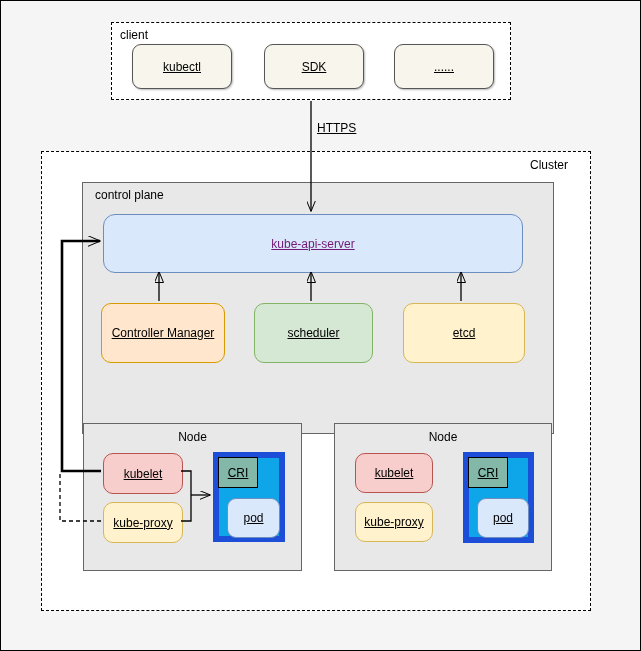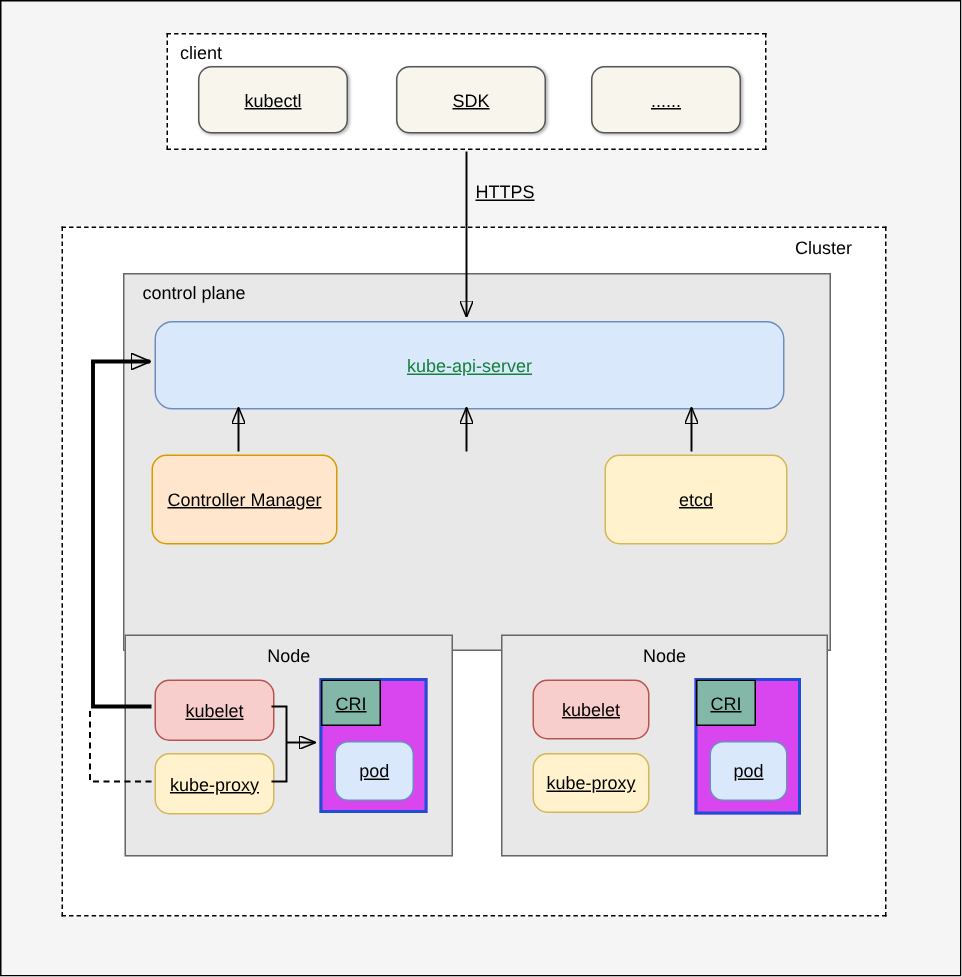--- a/index.html
+++ b/index.html
@@ -25,22 +25,22 @@
   }
   .client-item{
     background:#f8f5ec;border-color:#565656;border-radius:9px;
     box-shadow:1px 1px 2px rgba(0,0,0,0.28);
   }
   .blue{background:#dae8fc;border-color:#6c8ebf;}
   .orange{background:#ffe6cc;border-color:#d79b00;}
   .green{background:#d5e8d4;border-color:#82b366;}
   .yellow{background:#fff2cc;border-color:#d6b656;}
   .red{background:#f8cecc;border-color:#b85450;}
-  .api-server{border-radius:12px;color:#15803d;}
-  .cri-container{background:#d946ef;border:2px solid #1d4ed8;padding-left:29px;}
+  .api-server{border-radius:12px;color:#701a75;}
+  .cri-container{background:#0ea5e9;border:6px solid #1d4ed8;padding-left:29px;}
   .cri-tag{
     background:#83b8a9;border:1px solid #000;
     display:flex;align-items:center;justify-content:center;
   }
   svg.wires{position:absolute;left:0;top:0;pointer-events:none;}
   svg.wires path{fill:none;stroke:#000;}
 </style>
 </head>
 <body>
 
@@ -53,20 +53,23 @@
       <div class="panel-label-left">control plane</div>
 
       <div class="abs rbox blue api-server" style="left:20px;top:31px;width:420px;height:59px;">
         <span>kube-api-server</span>
       </div>
 
       <div class="abs rbox orange" style="left:18px;top:120px;width:124px;height:60px;">
         <span>Controller Manager</span>
       </div>
 
+      <div class="abs rbox green" style="left:171px;top:120px;width:119px;height:60px;">
+        <span>scheduler</span>
+      </div>
 
       <div class="abs rbox yellow" style="left:320px;top:120px;width:122px;height:60px;">
         <span>etcd</span>
       </div>
     </div>
 
     <div class="abs panel" style="left:41px;top:271px;width:219px;height:148px;">
       <div class="panel-label-center">Node</div>
 
       <div class="abs rbox red" style="left:19px;top:29px;width:80px;height:41px;">

